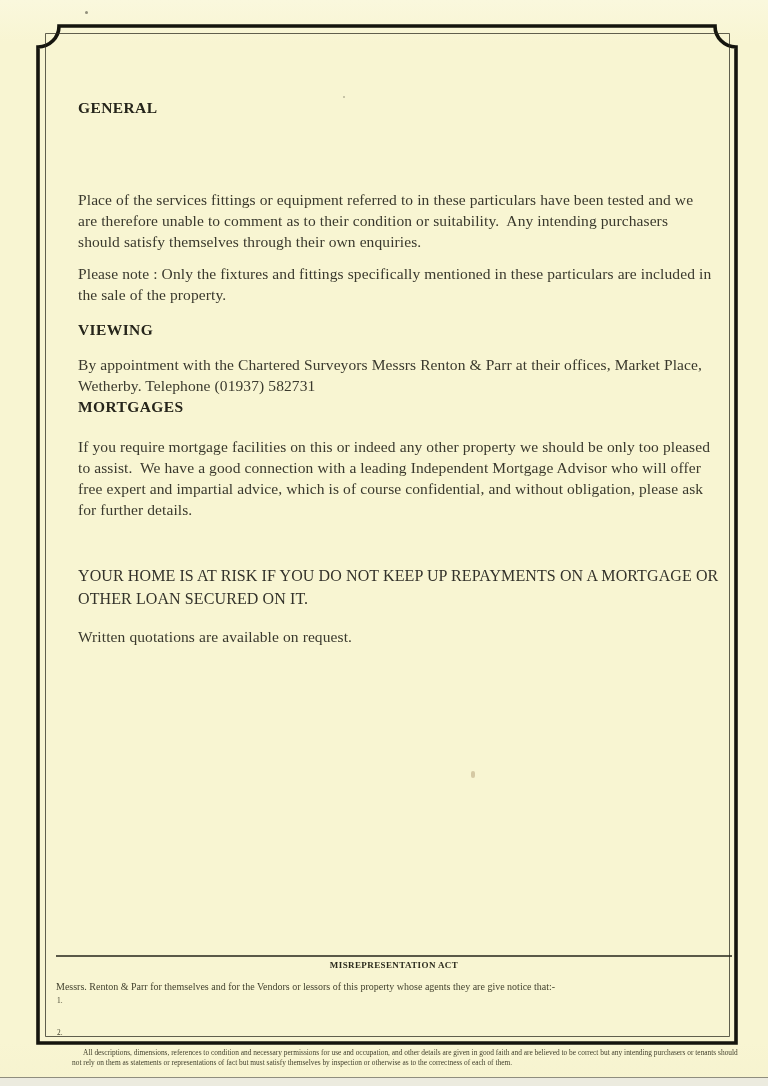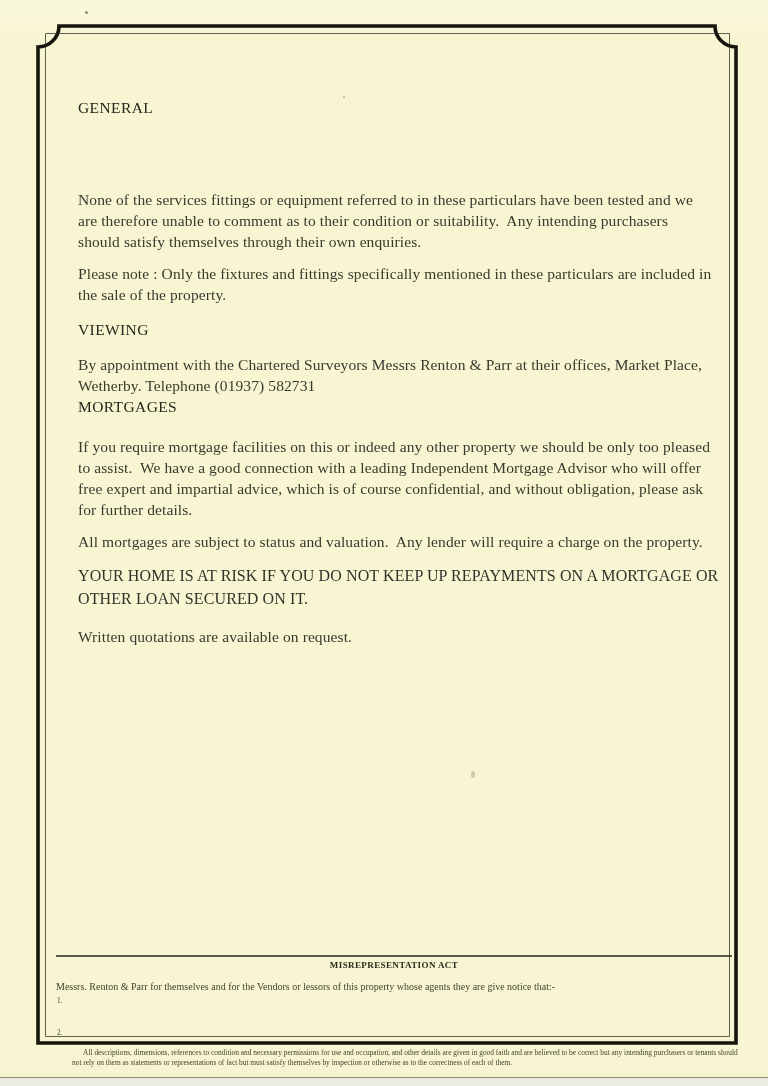--- a/index.html
+++ b/index.html
@@ -22,21 +22,21 @@
   .frame-svg {
     position: absolute;
     left: 0;
     top: 0;
     pointer-events: none;
   }
   .heading {
     position: absolute;
     left: 78px;
     font-size: 15.5px;
-    font-weight: normal;
+    font-weight: bold;
     letter-spacing: 0.4px;
     color: #26251b;
     white-space: pre-wrap;
   }
   .para {
     position: absolute;
     left: 78px;
     width: 648px;
     font-size: 15.5px;
     line-height: 21px;
@@ -106,36 +106,35 @@
   <svg class="frame-svg" width="768" height="1086" viewBox="0 0 768 1086">
 
     <path d="M 38 1043 L 38 47 A 21 21 0 0 0 59 26 L 715 26 A 21 21 0 0 0 736 47 L 736 1043 Z" fill="none" stroke="#15150e" stroke-width="3.6"></path>
 
     <path d="M 45.5 33.5 H 729.5 V 1036.5 H 45.5 Z" fill="none" stroke="rgba(45,44,32,0.75)" stroke-width="1"></path>
 
     <path d="M 56 956 H 732" fill="none" stroke="#26251a" stroke-width="1.7"></path>
   </svg>
 
   <div class="heading" style="top:99px">GENERAL</div>
-  <div class="para" style="top:189px">None of the services fittings or equipment referred to in these particulars have been tested and we
+  <div class="para" style="top:189px">Place of the services fittings or equipment referred to in these particulars have been tested and we
 are therefore unable to comment as to their condition or suitability.  Any intending purchasers
 should satisfy themselves through their own enquiries.</div>
   <div class="para" style="top:263px">Please note : Only the fixtures and fittings specifically mentioned in these particulars are included in
 the sale of the property.</div>
 
   <div class="heading" style="top:321px">VIEWING</div>
   <div class="para" style="top:354px">By appointment with the Chartered Surveyors Messrs Renton &amp; Parr at their offices, Market Place,
 Wetherby. Telephone (01937) 582731</div>
 
   <div class="heading" style="top:398px">MORTGAGES</div>
   <div class="para" style="top:436px">If you require mortgage facilities on this or indeed any other property we should be only too pleased
 to assist.  We have a good connection with a leading Independent Mortgage Advisor who will offer
 free expert and impartial advice, which is of course confidential, and without obligation, please ask
 for further details.</div>
-  <div class="para" style="top:531px">All mortgages are subject to status and valuation.  Any lender will require a charge on the property.</div>
 
   <div class="para warning" style="top:565px">YOUR HOME IS AT RISK IF YOU DO NOT KEEP UP REPAYMENTS ON A MORTGAGE OR
 OTHER LOAN SECURED ON IT.</div>
   <div class="para" style="top:626px">Written quotations are available on request.</div>
 
   <div class="legal">
     <div class="legal-title">MISREPRESENTATION ACT</div>
     <div class="legal-intro">Messrs. Renton &amp; Parr for themselves and for the Vendors or lessors of this property whose agents they are give notice that:-</div>
     <div class="legal-item">
       <span class="legal-num">1.</span>

